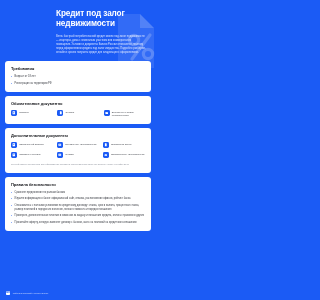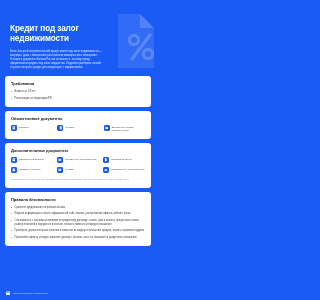--- a/index.html
+++ b/index.html
@@ -18,21 +18,22 @@
     top:4px; right:-4px;
     width:62px; height:66px;
     pointer-events:none;
     z-index:0;
   }
 
   
   .hero {
     position:relative;
     z-index:1;
-    padding:24px 10px 6px 10px;
+    padding:9px 10px 6px 10px;
+    margin-left:46px;
   }
   .hero-title {
     font-size:8.2px;
     font-weight:700;
     line-height:1.25;
     letter-spacing:-0.1px;
     max-width:92px;
     margin-bottom:5px;
   }
   .hero-desc {

